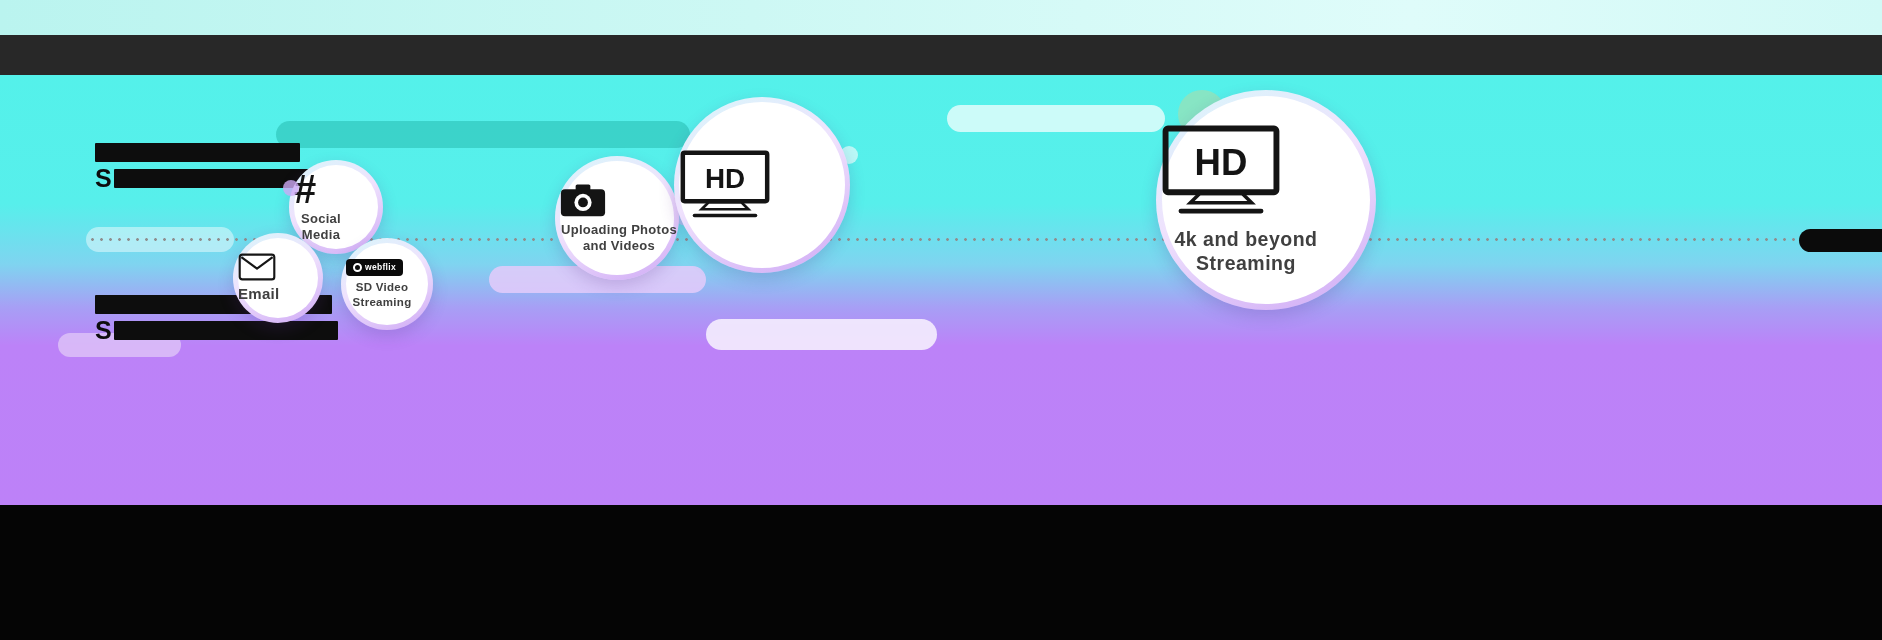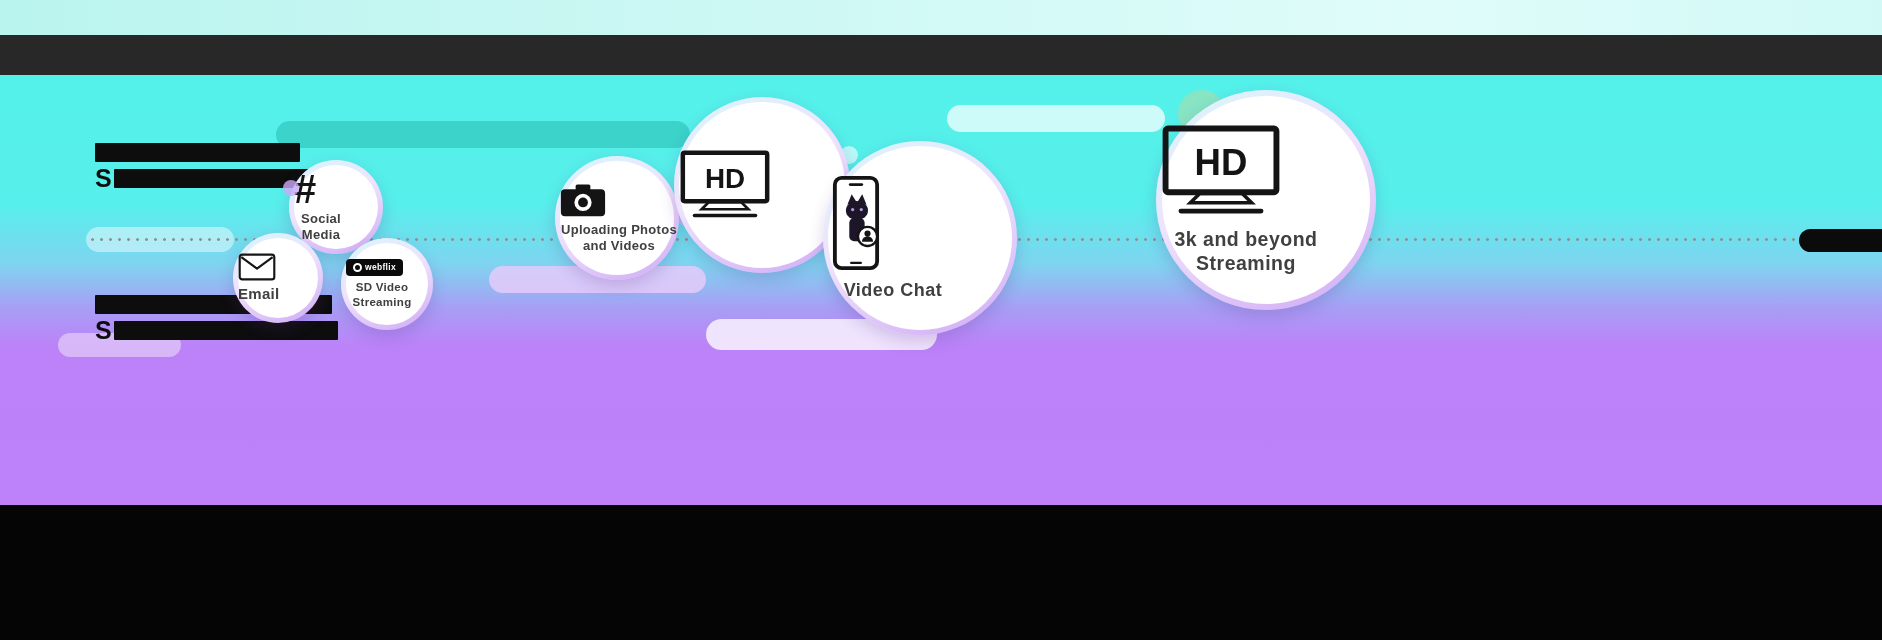--- a/index.html
+++ b/index.html
@@ -136,45 +136,26 @@
     <div class="bubble-in" style="gap:7px;">
       <svg width="92" height="70" viewBox="0 0 100 78">
         <rect x="3" y="3" width="94" height="54" rx="2" fill="none" stroke="#141414" stroke-width="5"></rect>
         <text x="50" y="42" text-anchor="middle" font-family="Liberation Sans, sans-serif" font-size="31" font-weight="800" fill="#141414">HD</text>
         <path d="M32 58 L68 58 L76 66 L24 66 Z" fill="none" stroke="#141414" stroke-width="3"></path>
         <path d="M16 73 H84" stroke="#141414" stroke-width="4" stroke-linecap="round"></path>
       </svg>
     </div>
   </div>
 
-  <div class="bubble" style="left:823px;top:141px;width:194px;height:194px;z-index:5;">
-    <div class="bubble-in" style="gap:8px;">
-      <svg width="56" height="96" viewBox="0 0 58 100">
-        <rect x="7" y="3" width="44" height="94" rx="7" fill="#ffffff" stroke="#141414" stroke-width="4"></rect>
-        <path d="M23 10 H35" stroke="#141414" stroke-width="3" stroke-linecap="round"></path>
-        <path d="M20 31 L24.5 20 L29.5 28 Z" fill="#1c1628"></path>
-        <path d="M40 31 L35.5 20 L30.5 28 Z" fill="#1c1628"></path>
-        <ellipse cx="30" cy="37" rx="11.5" ry="10" fill="#1c1628"></ellipse>
-        <circle cx="25.5" cy="36" r="1.7" fill="#b89ae0"></circle>
-        <circle cx="34.5" cy="36" r="1.7" fill="#b89ae0"></circle>
-        <rect x="22" y="45" width="16" height="24" rx="5" fill="#1c1628"></rect>
-        <circle cx="41" cy="64" r="10" fill="#ffffff" stroke="#141414" stroke-width="2.5"></circle>
-        <circle cx="41" cy="61" r="3.2" fill="#141414"></circle>
-        <path d="M35.2 69.5 a5.8 5.8 0 0 1 11.6 0 Z" fill="#141414"></path>
-        <path d="M24 91.5 H34" stroke="#141414" stroke-width="2.5" stroke-linecap="round"></path>
-      </svg>
-      <div class="blabel" style="font-size:18px;width:130px;font-weight:600;letter-spacing:.5px;">Video Chat</div>
-    </div>
-  </div>
 
   <div class="bubble" style="left:1156px;top:90px;width:220px;height:220px;z-index:5;padding:6px;">
     <div class="bubble-in" style="gap:10px;">
       <svg width="118" height="92" viewBox="0 0 100 78">
         <rect x="3" y="3" width="94" height="54" rx="2" fill="none" stroke="#141414" stroke-width="5"></rect>
         <text x="50" y="42" text-anchor="middle" font-family="Liberation Sans, sans-serif" font-size="31" font-weight="800" fill="#141414">HD</text>
         <path d="M32 58 L68 58 L76 66 L24 66 Z" fill="none" stroke="#141414" stroke-width="3"></path>
         <path d="M16 73 H84" stroke="#141414" stroke-width="4" stroke-linecap="round"></path>
       </svg>
-      <div class="blabel" style="font-size:19.5px;width:168px;font-weight:600;letter-spacing:.5px;">3k and beyond Streaming</div>
+      <div class="blabel" style="font-size:19.5px;width:168px;font-weight:600;letter-spacing:.5px;">4k and beyond Streaming</div>
     </div>
   </div>
 
 </div>
 
 </body></html>

